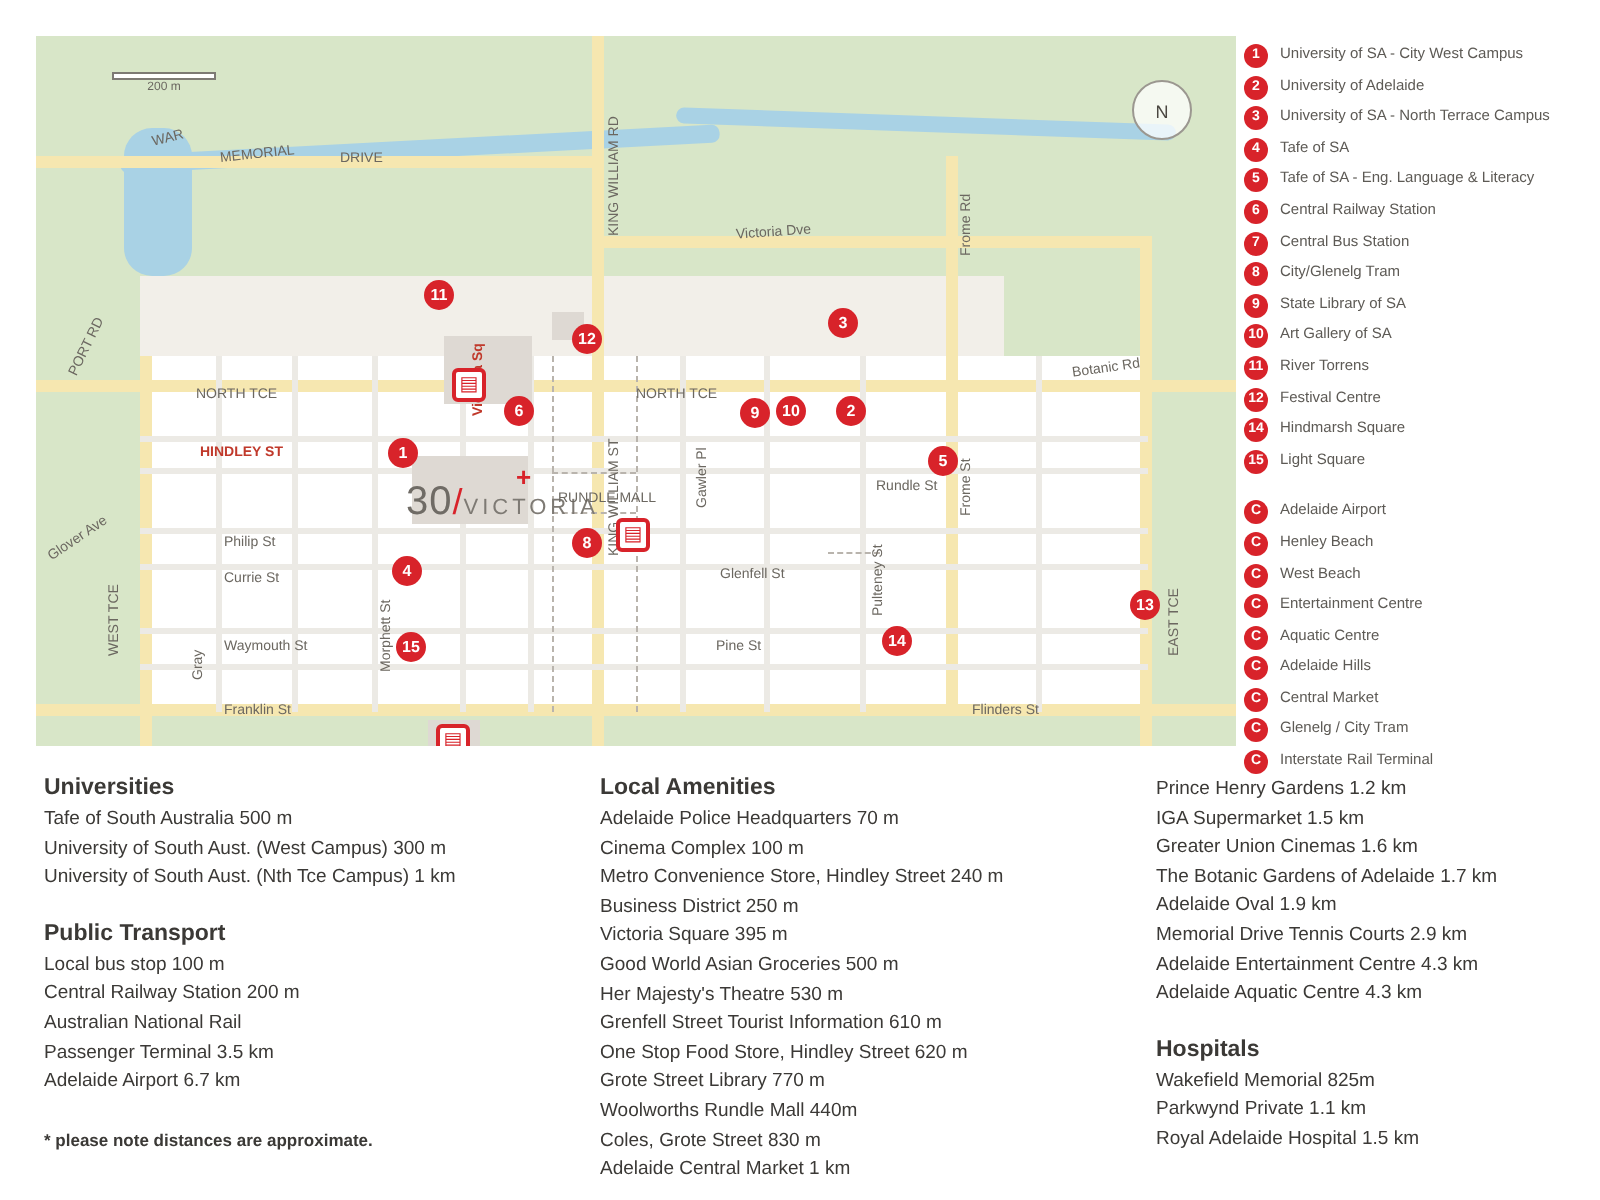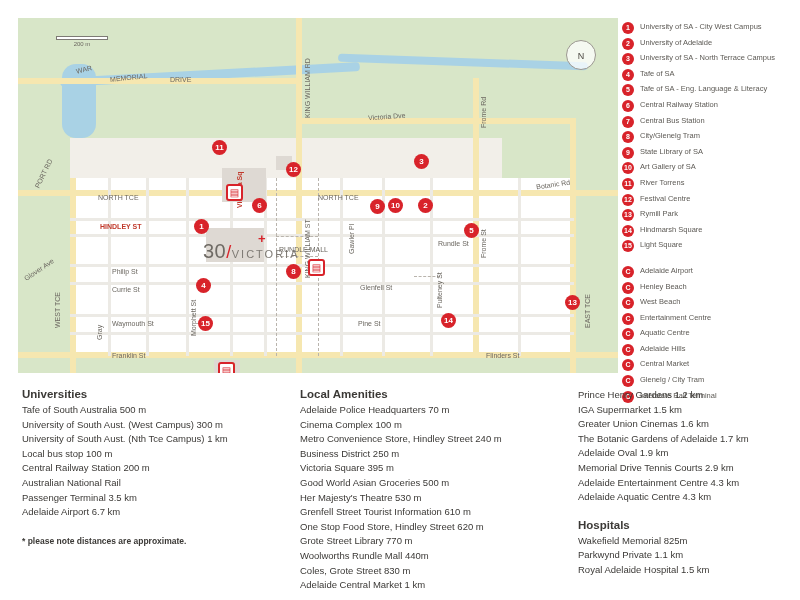--- a/index.html
+++ b/index.html
@@ -381,24 +381,20 @@
     </div>
     <div class="legend-row">
       <span class="legend-badge">11</span>
       <span class="legend-text">River Torrens</span>
     </div>
     <div class="legend-row">
       <span class="legend-badge">12</span>
       <span class="legend-text">Festival Centre</span>
     </div>
     <div class="legend-row">
-      <span class="legend-badge">13</span>
-      <span class="legend-text">Rymill Park</span>
-    </div>
-    <div class="legend-row">
       <span class="legend-badge">14</span>
       <span class="legend-text">Hindmarsh Square</span>
     </div>
     <div class="legend-row">
       <span class="legend-badge">15</span>
       <span class="legend-text">Light Square</span>
     </div>
 
     <div class="legend-gap"></div>
 
@@ -441,20 +437,21 @@
   </div>
 
   <div id="bottom">
 
     <div class="col" id="col1">
       <div class="sec-title">Universities</div>
       <div class="entry">Tafe of South Australia 500 m</div>
       <div class="entry">University of South Aust. (West Campus) 300 m</div>
       <div class="entry">University of South Aust. (Nth Tce Campus) 1 km</div>
 
+      <div class="sec-title sp">Public Transport</div>
       <div class="entry">Local bus stop 100 m</div>
       <div class="entry">Central Railway Station 200 m</div>
       <div class="entry">Australian National Rail</div>
       <div class="entry">Passenger Terminal 3.5 km</div>
       <div class="entry">Adelaide Airport 6.7 km</div>
 
       <div class="note">* please note distances are approximate.</div>
     </div>
 
     <div class="col" id="col2">

